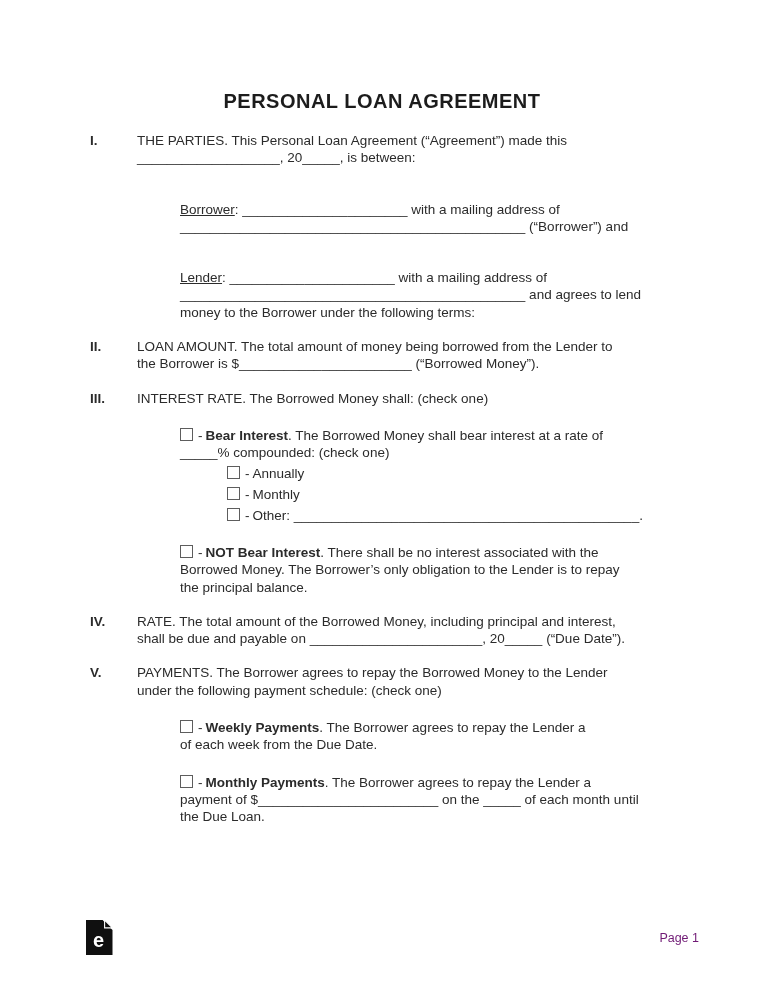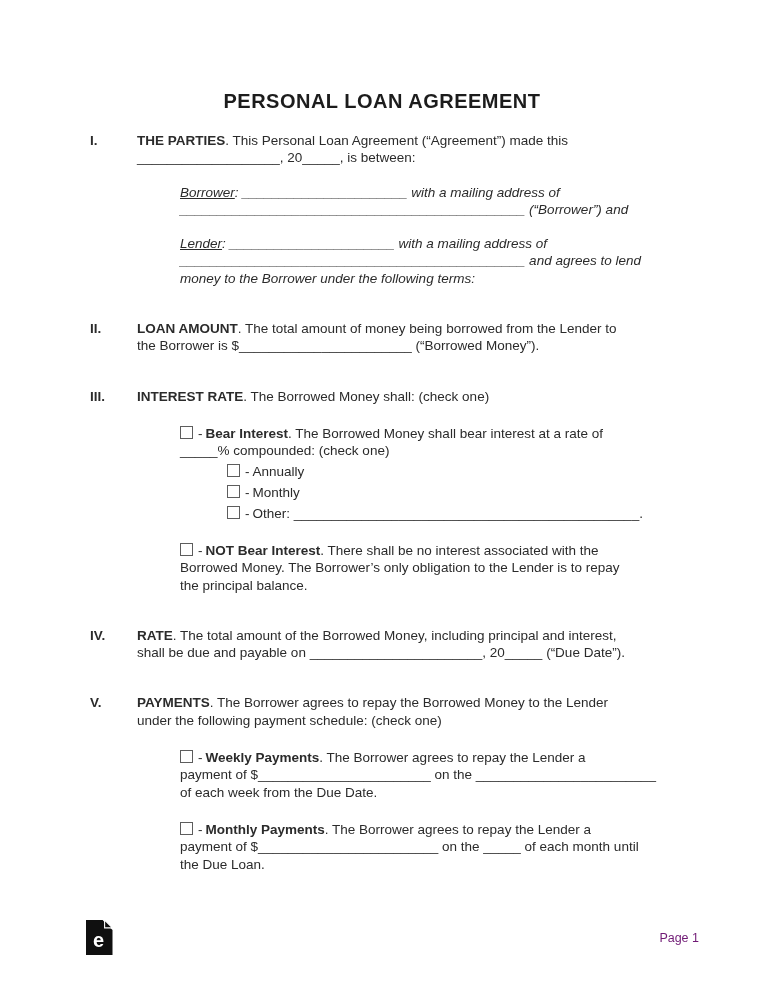--- a/index.html
+++ b/index.html
@@ -8,31 +8,31 @@
     font-family:"Liberation Sans","DejaVu Sans",sans-serif;
     font-size:13.5px; line-height:17.3px; color:#2b2b2b;
   }
   .page { position:relative; width:764px; height:994px; overflow:hidden; background:#fff; }
   h1.doc-title {
     margin:89px 0 0 0; text-align:center;
     font-size:20px; line-height:24px; font-weight:bold;
     letter-spacing:0.5px; color:#1c1c1c;
   }
   .margins { padding:0 91px 0 90px; }
-  .section { display:flex; margin-top:33px; }
+  .section { display:flex; margin-top:17px; }
   .section.first { margin-top:19px; }
   .num { flex:0 0 47px; width:47px; font-weight:bold; }
   .body { flex:1 1 auto; min-width:0; }
   .line { white-space:nowrap; }
-  .para { margin-top:17px;font-style:italic; }
+  .para { margin-top:34px; }
   .cb-para { margin-top:20px; }
   .opt { margin-top:3.5px; }
   .ind  { margin-left:43px; }
   .ind2 { margin-left:90px; }
-  .hd { font-weight:bold;text-align:center; }
+  .hd { font-weight:normal;text-align:center; }
   .ul { text-decoration:underline; }
   .cb {
     display:inline-block; width:11px; height:11px;
     border:1.5px solid #5d5d5d; background:#fff;
     vertical-align:-1px; margin-right:2px;
   }
   .dash { display:inline-block; margin:0 3px; }
   .logo { position:absolute; left:86px; top:920px; }
   .page-num { position:absolute; top:931px; right:65px; font-size:12.5px; line-height:15px; color:#701a75; }
 </style>
@@ -105,21 +105,20 @@
     <section class="section">
       <div class="num">V.</div>
       <div class="body">
         <div>
           <div class="line"><b class="hd">PAYMENTS</b><span>. The Borrower agrees to repay the Borrowed Money to the Lender</span></div>
           <div class="line">under the following payment schedule: (check one)</div>
         </div>
 
         <div class="cb-para ind">
           <div class="line"><span class="cb"></span><span class="dash">-</span><b>Weekly Payments</b><span>. The Borrower agrees to repay the Lender a</span></div>
-          <div class="line">payment of $_______________________ on the ________________________</div>
           <div class="line">of each week from the Due Date.</div>
         </div>
 
         <div class="cb-para ind">
           <div class="line"><span class="cb"></span><span class="dash">-</span><b>Monthly Payments</b><span>. The Borrower agrees to repay the Lender a</span></div>
           <div class="line">payment of $________________________ on the _____ of each month until</div>
           <div class="line">the Due Loan.</div>
         </div>
 
       </div>

